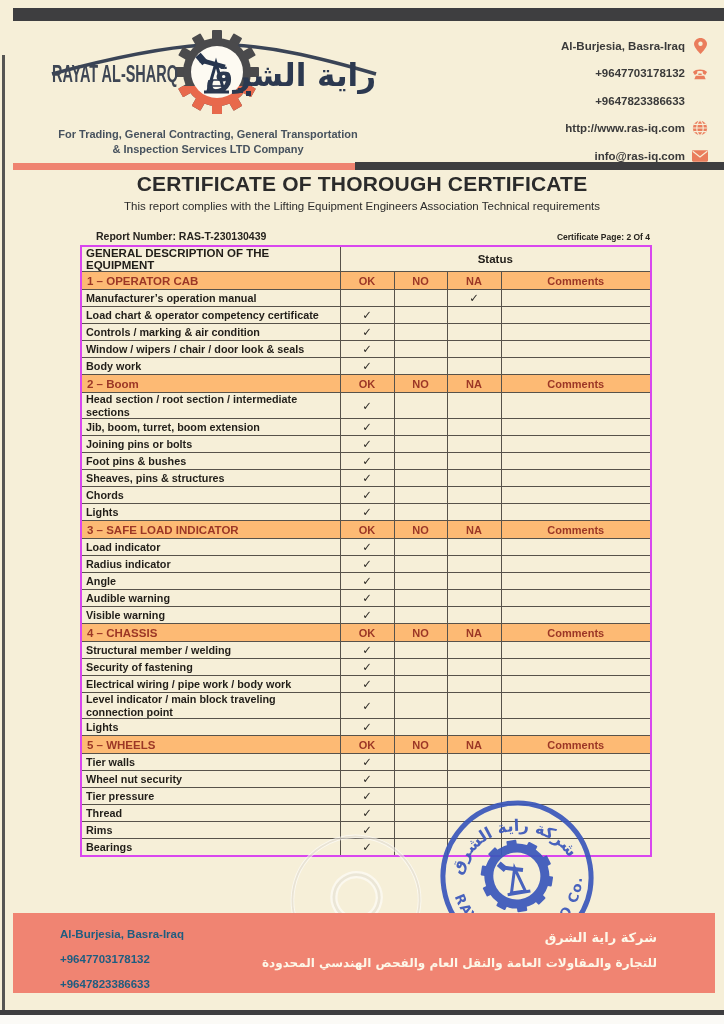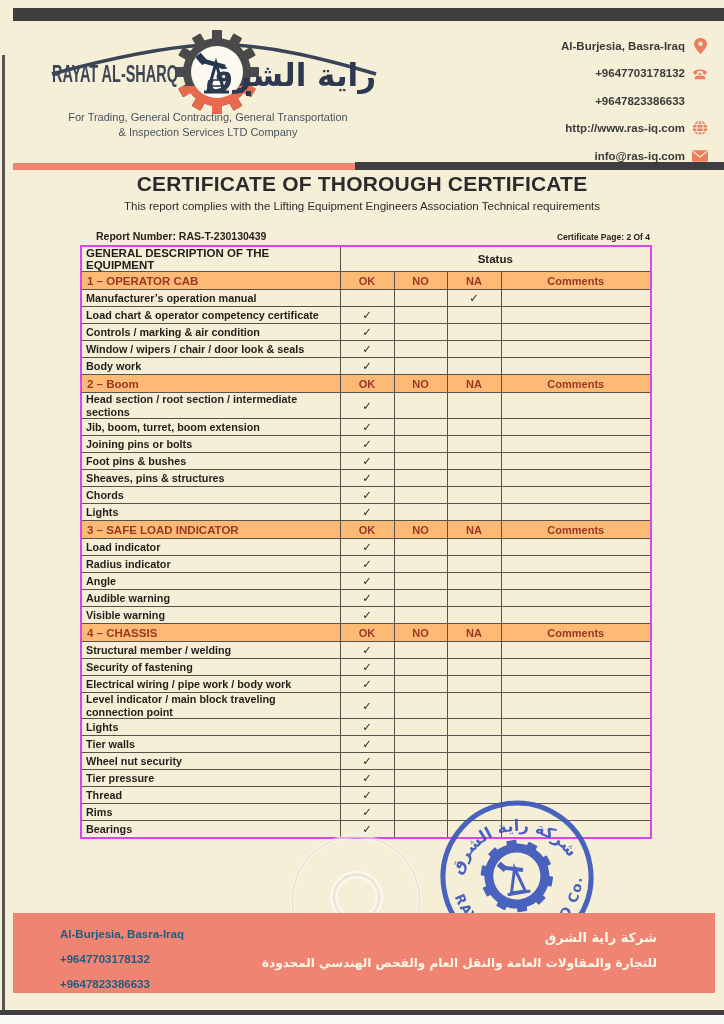--- a/index.html
+++ b/index.html
@@ -8,22 +8,22 @@
     position:relative; width:724px; height:1024px; margin:0 auto;
     background:#f6efd8; overflow:hidden;
     font-family:"Liberation Sans", sans-serif; color:#2b2823;
   }
   .top-bar { position:absolute; left:13px; top:8px; width:711px; height:13px; background:#3e3e40; }
   .left-edge { position:absolute; left:2px; top:55px; width:3px; height:958px; background:#3a3a3c; opacity:.85; }
   .bottom-bar { position:absolute; left:0; top:1010px; width:724px; height:5px; background:#3e3e40; }
   .bottom-white { position:absolute; left:0; top:1015px; width:724px; height:9px; background:#fbfaf6; }
 
   .logo-svg { position:absolute; left:46px; top:28px; }
-  .tagline { position:absolute; left:28px; top:110px; width:360px; text-align:center;
-             font-size:11px; font-weight:normal; color:#47525e; line-height:15px; }
+  .tagline { position:absolute; left:28px; top:127px; width:360px; text-align:center;
+             font-size:11px; font-weight:bold; color:#47525e; line-height:15px; }
 
   .contact { position:absolute; right:16px; top:32px; width:250px; }
   .contact-row { display:flex; justify-content:flex-end; align-items:center; gap:7px; height:27.5px; }
   .contact-row .txt { font-size:11.5px; font-weight:bold; color:#3a3a3a; }
   .contact-row .ic { width:16px; height:16px; display:flex; align-items:center; justify-content:center; }
 
   .div-salmon { position:absolute; left:13px; top:163px; width:342px; height:7px; background:#ef8370; }
   .div-dark   { position:absolute; left:355px; top:162px; width:369px; height:8px; background:#3e3e40; }
 
   .doc-title { position:absolute; left:0; top:172px; width:724px; text-align:center;
@@ -372,20 +372,27 @@
           <td class="chk"></td>
           <td class="chk"></td>
         </tr>
         <tr class="data-row">
           <td class="lbl">Lights</td>
           <td class="chk">✓</td>
           <td class="chk"></td>
           <td class="chk"></td>
           <td class="chk"></td>
         </tr>
+        <tr class="section-row">
+          <td class="sec-title">5 – WHEELS</td>
+          <td>OK</td>
+          <td>NO</td>
+          <td>NA</td>
+          <td>Comments</td>
+        </tr>
         <tr class="data-row">
           <td class="lbl">Tier walls</td>
           <td class="chk">✓</td>
           <td class="chk"></td>
           <td class="chk"></td>
           <td class="chk"></td>
         </tr>
         <tr class="data-row">
           <td class="lbl">Wheel nut security</td>
           <td class="chk">✓</td>

